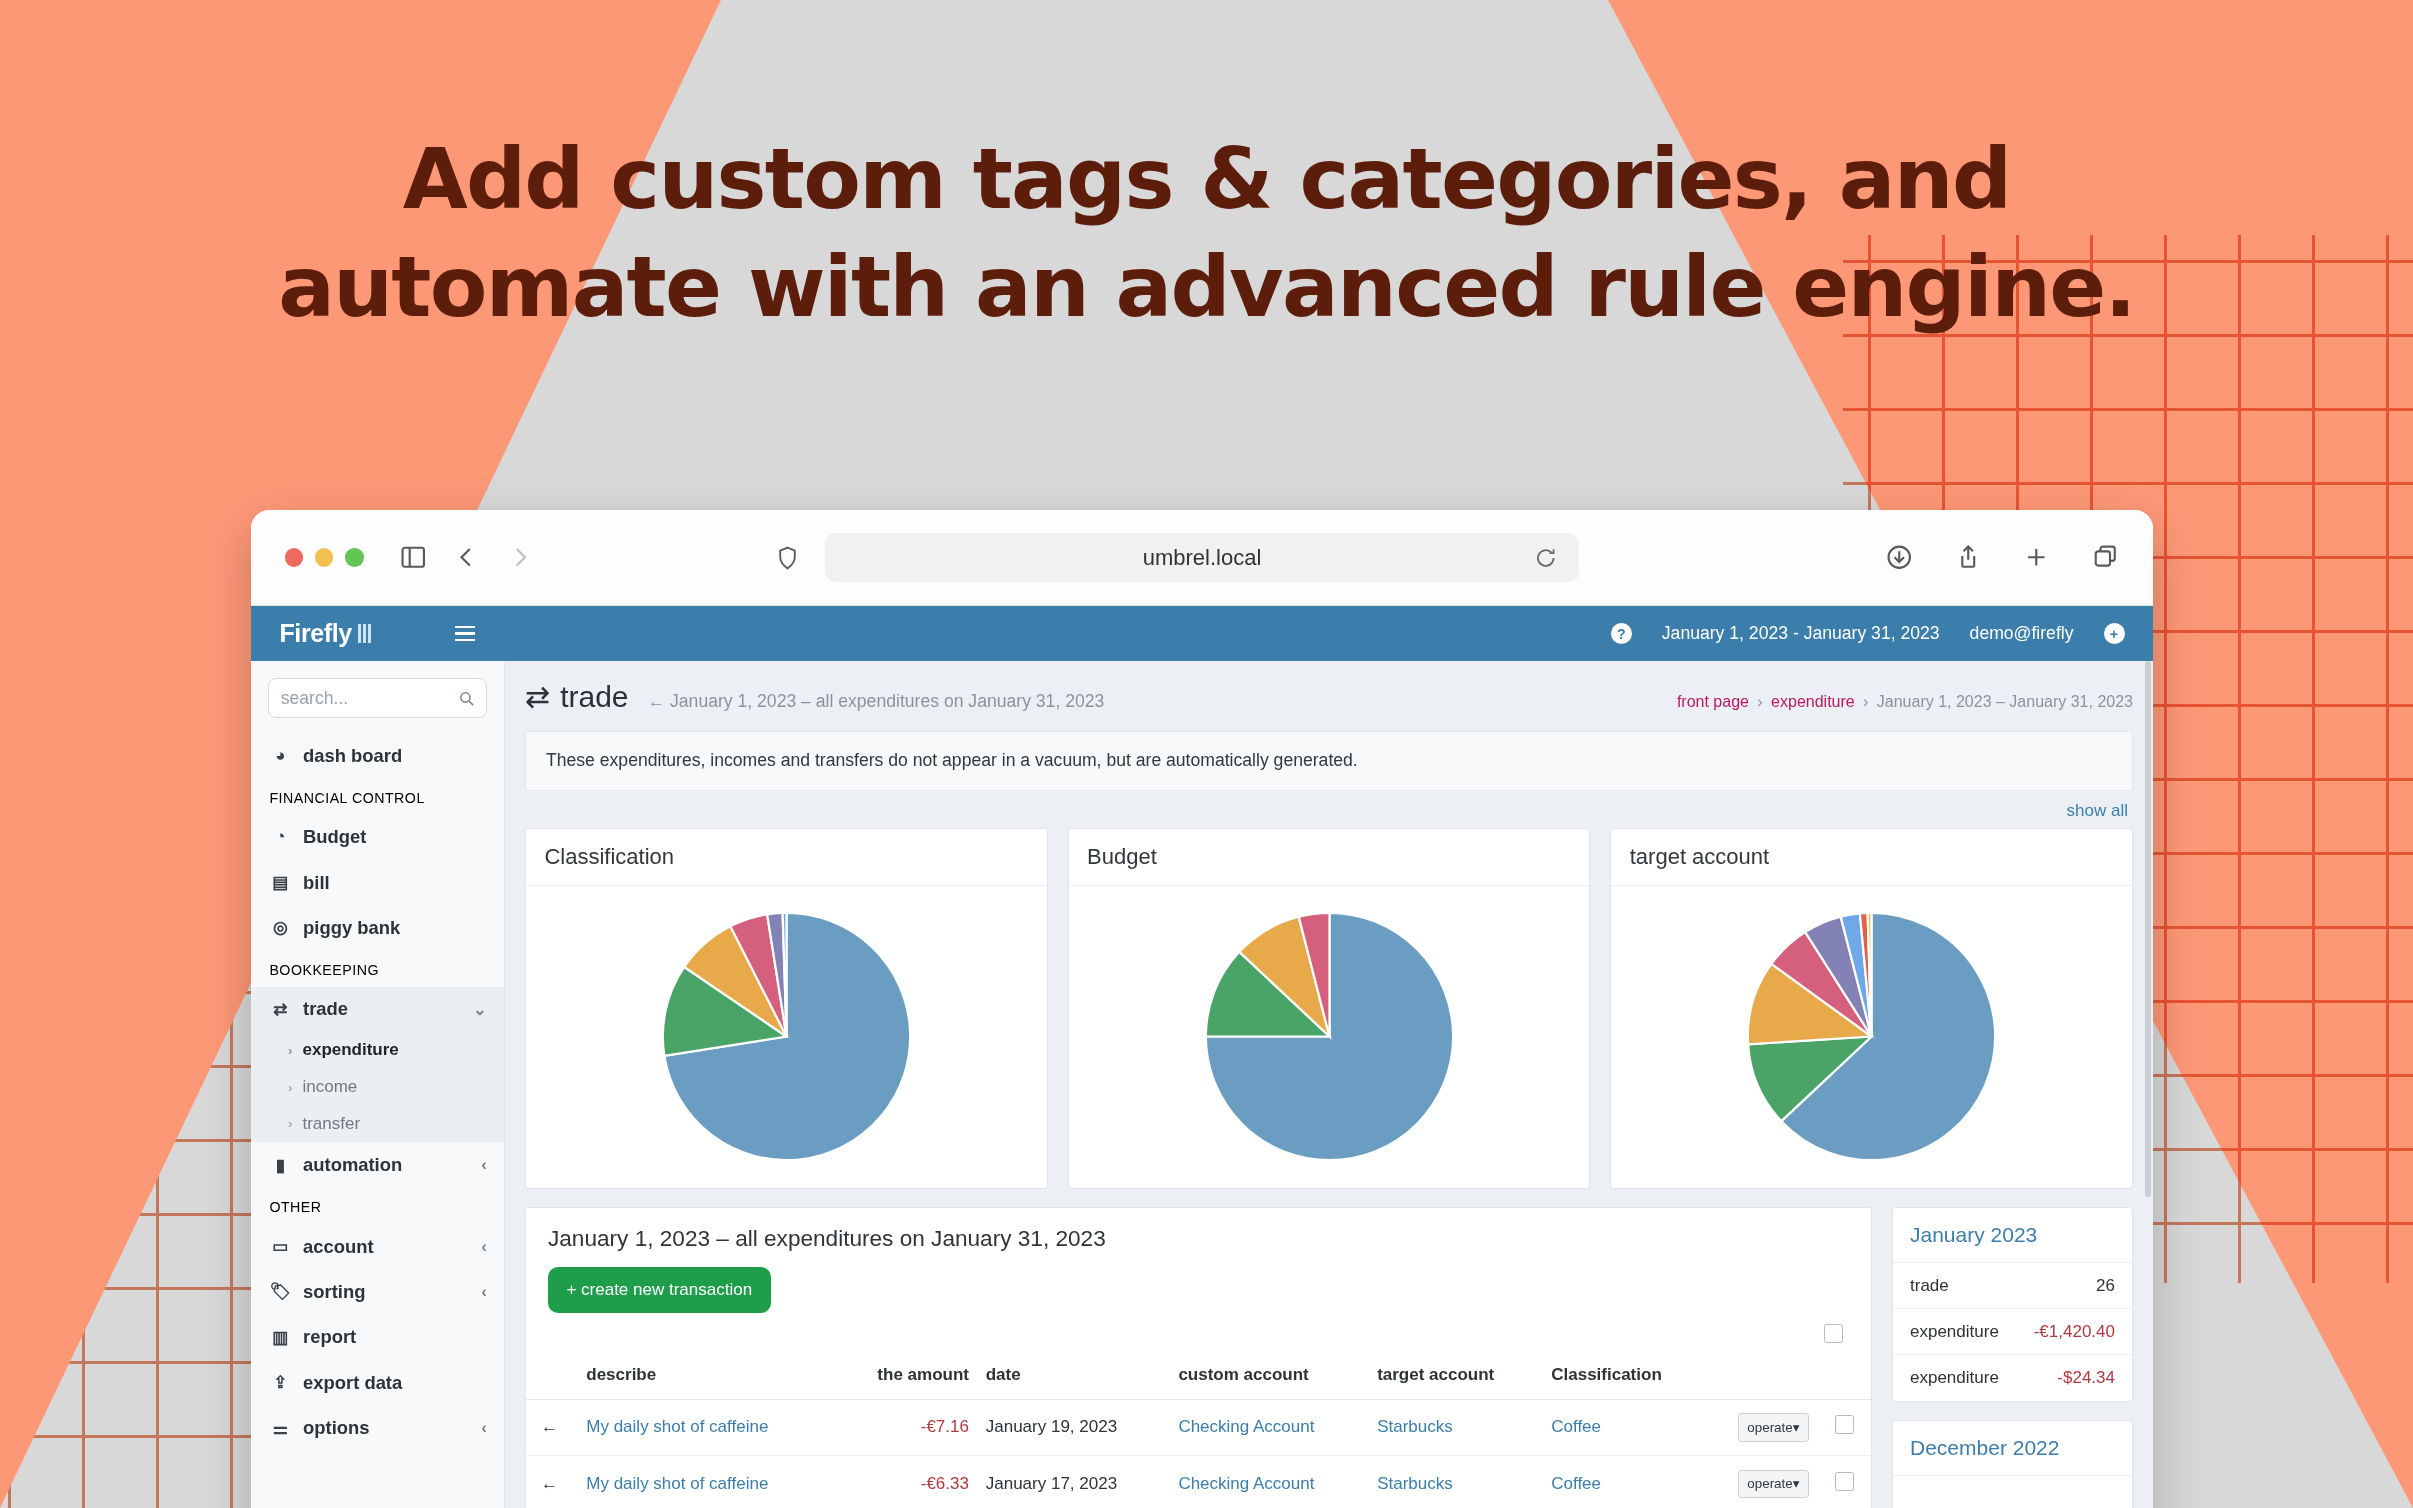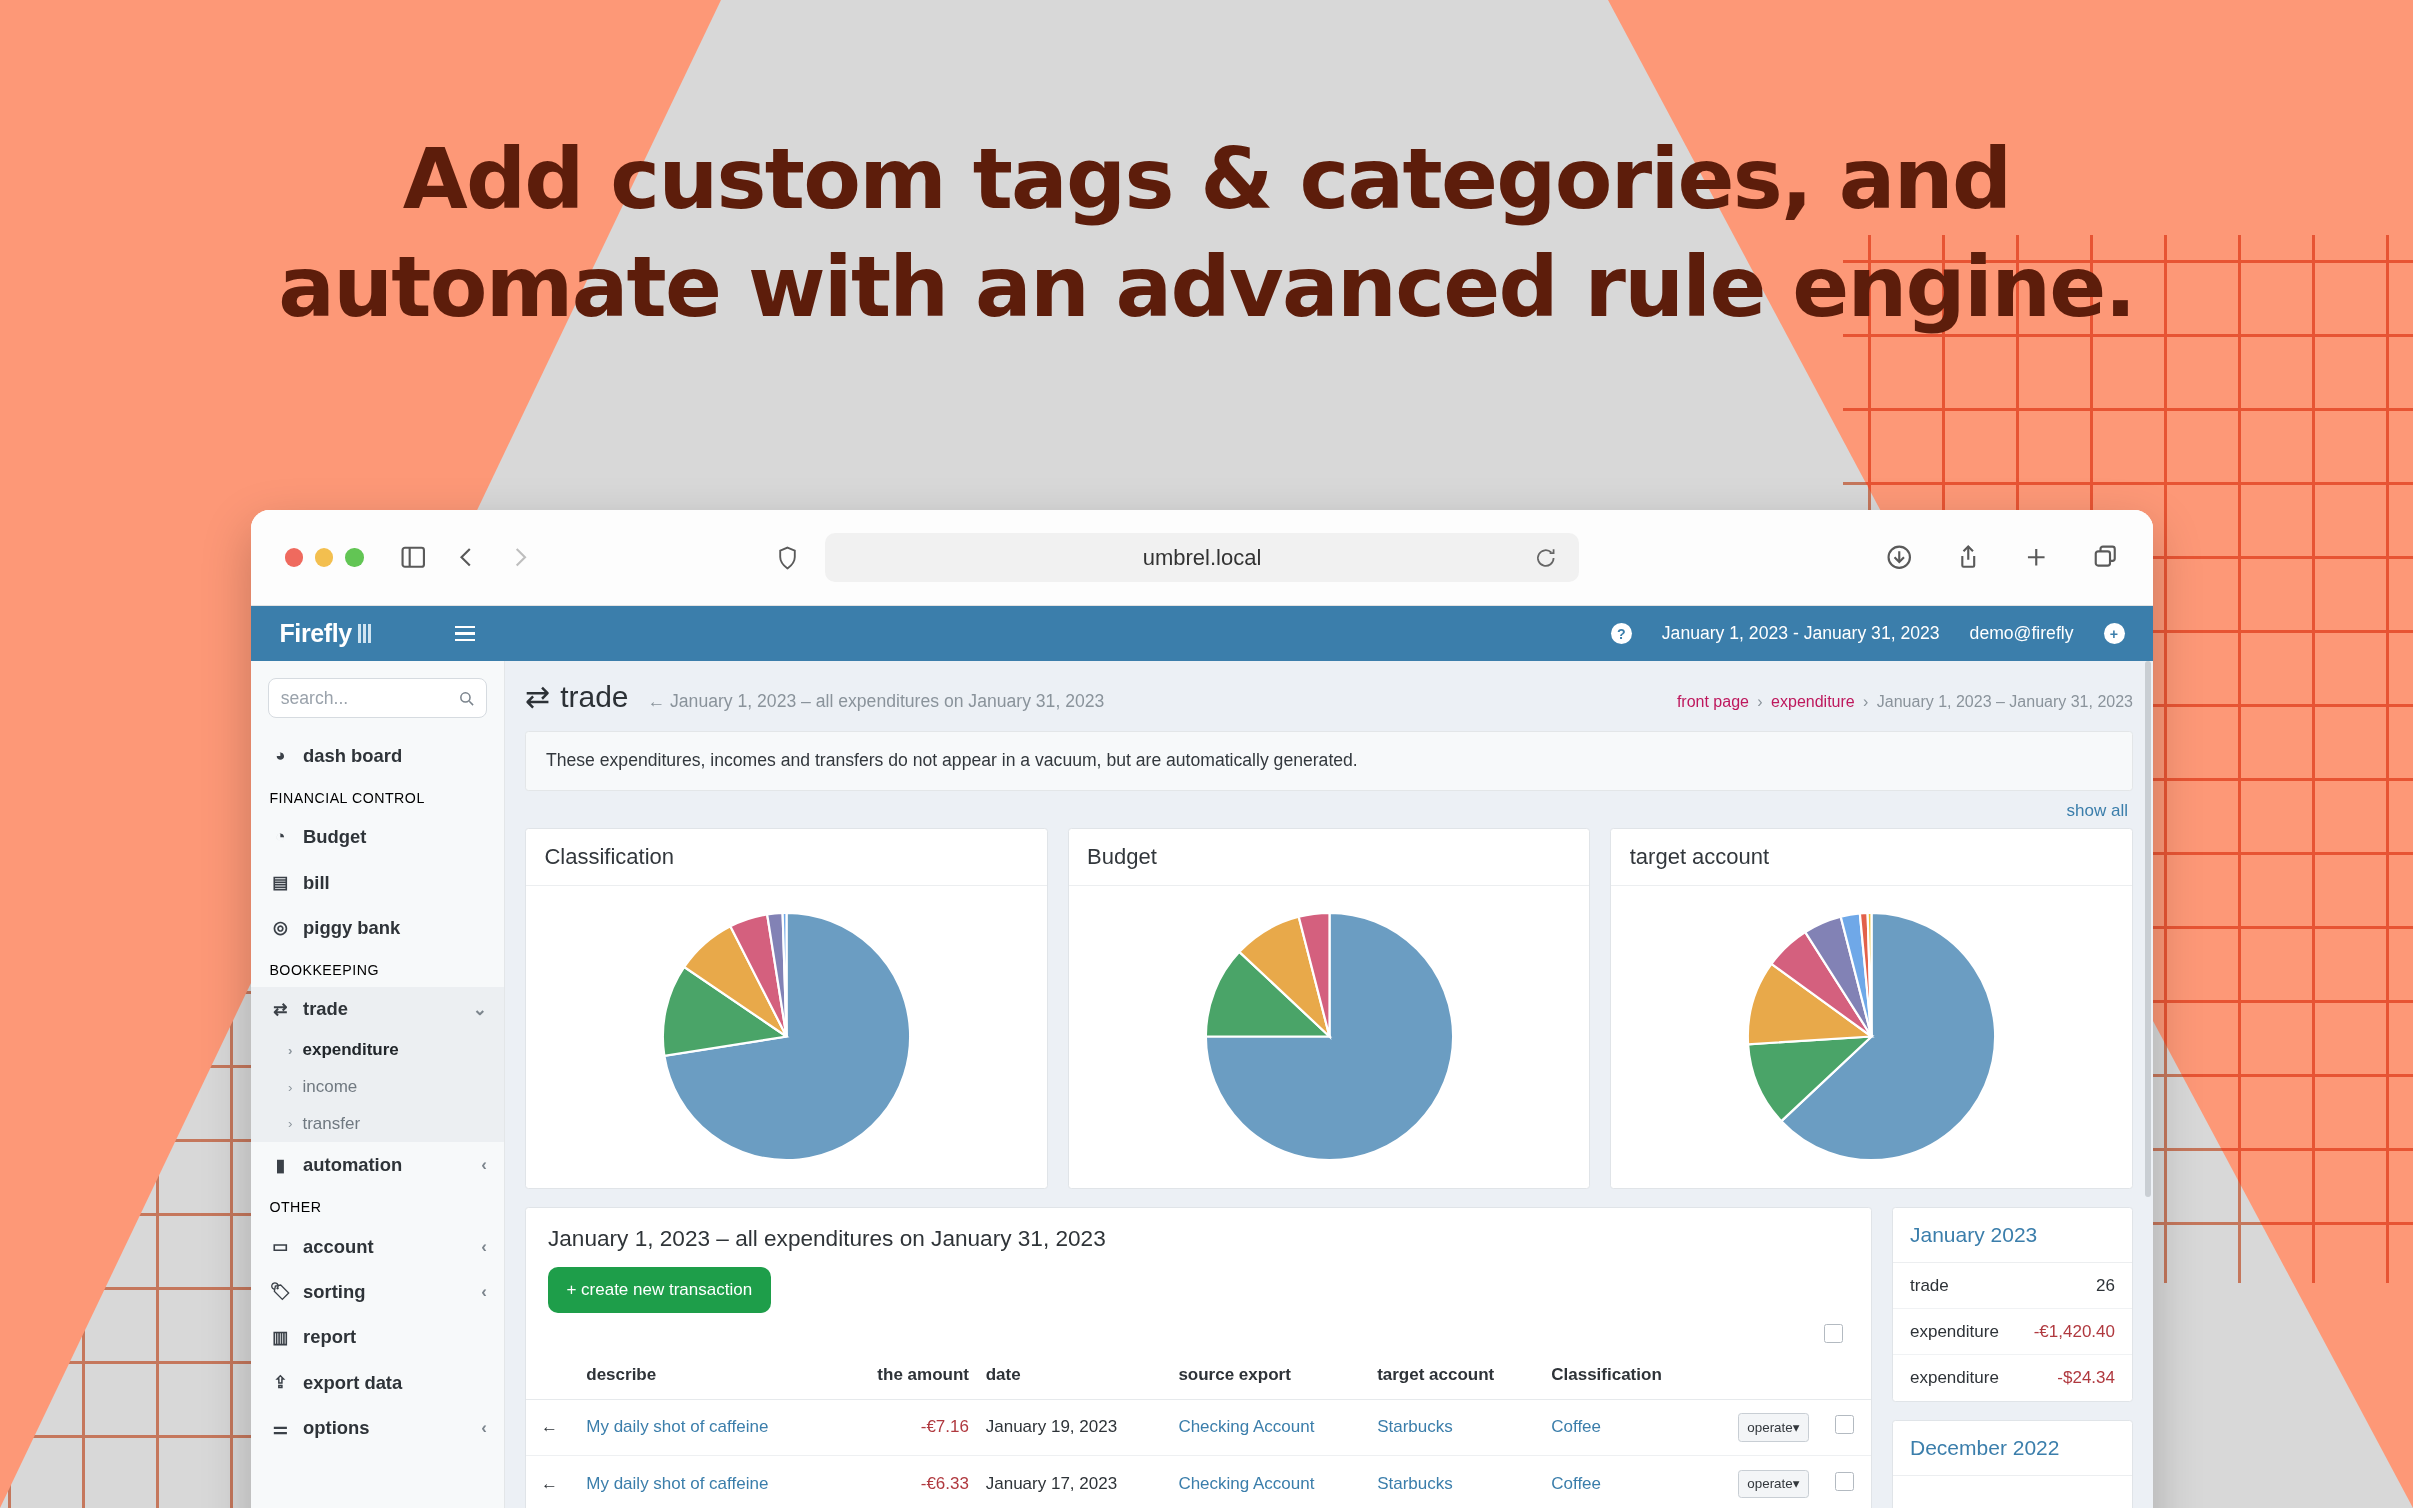--- a/index.html
+++ b/index.html
@@ -444,21 +444,21 @@
           <div id="tx-topcheck">
             <span class="chk"></span>
           </div>
           <table>
             <thead>
               <tr>
                 <th></th>
                 <th>describe</th>
                 <th style="text-align:right">the amount</th>
                 <th>date</th>
-                <th>source export</th>
+                <th>custom account</th>
                 <th>target account</th>
                 <th>Classification</th>
                 <th></th>
                 <th></th>
               </tr>
             </thead>
             <tbody id="tx-body">
                 <tr>
                   <td class="arrow-cell">←</td>
                   <td><a href="#" class="lnk">My daily shot of caffeine</a></td>

